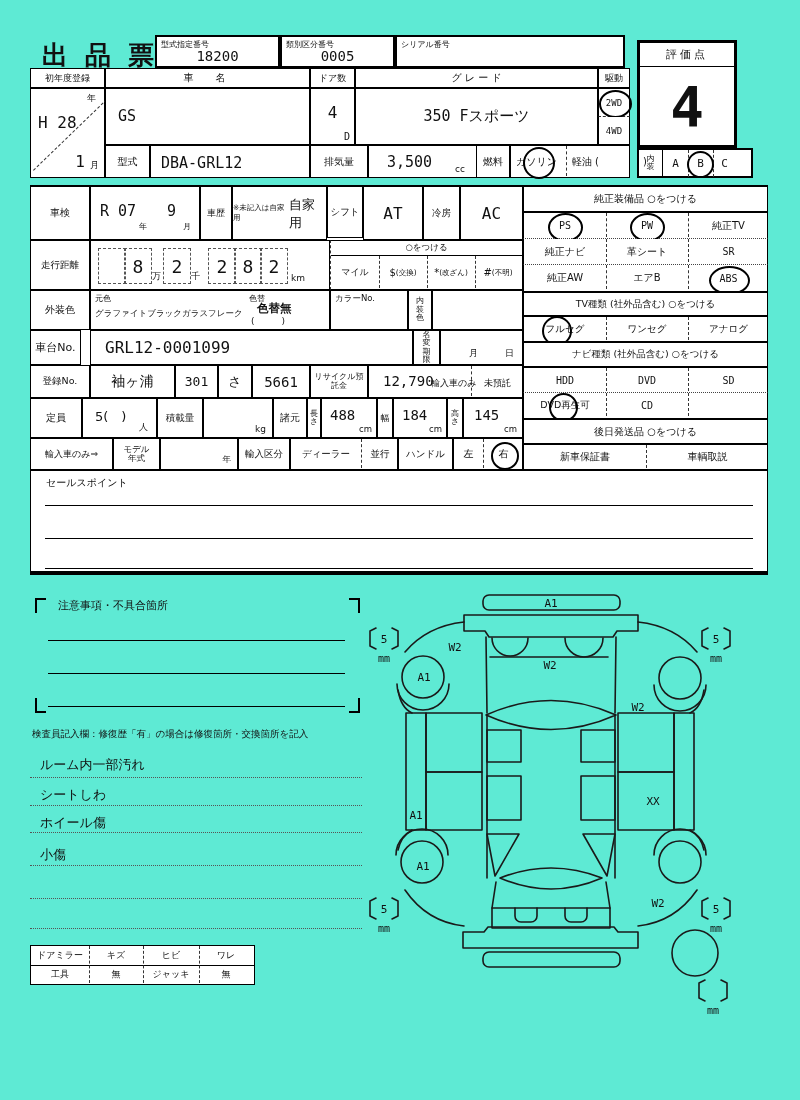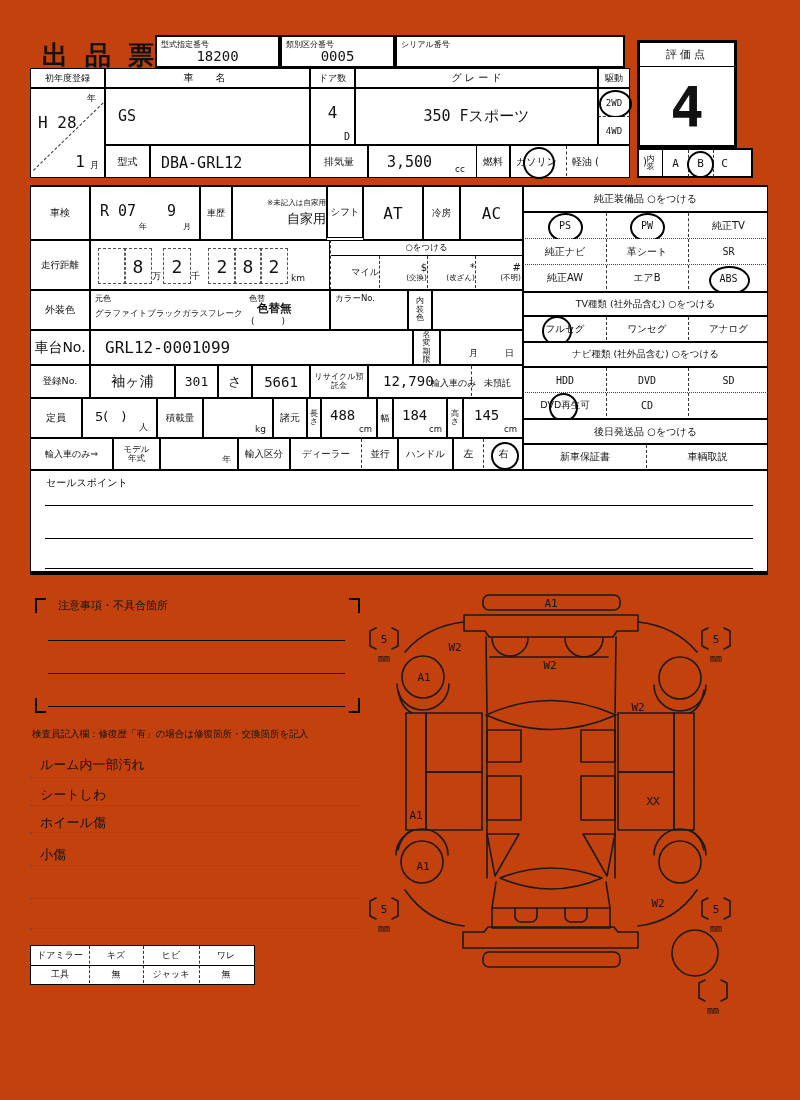--- a/index.html
+++ b/index.html
@@ -1,22 +1,22 @@
 <!DOCTYPE html>
 <html><head>
 <meta charset="utf-8">
 <style>
   html,body{margin:0;padding:0;background:#fff}
-  .page{position:relative;width:800px;height:1100px;background:#c2410c;color:#111;
+  .page{position:relative;width:800px;height:1100px;background:#5eead4;color:#111;
         font-family:"DejaVu Sans","Liberation Sans",sans-serif;overflow:hidden}
   .c{position:absolute;box-sizing:border-box;border:1.5px solid #000;background:#fff}
   .thick{border-width:2.5px}
   .s{position:absolute;box-sizing:border-box}
   .f{display:flex;align-items:center;justify-content:center}
-  .col{display:flex;flex-direction:column;align-items:flex-end;justify-content:center}
+  .col{display:flex;flex-direction:row;align-items:center;justify-content:center}
   .vd{position:absolute;box-sizing:border-box;border-left:1.5px dashed #333;width:0}
   .rule{position:absolute;border-top:1.5px solid #000;height:0}
   .dotline{position:absolute;border-top:1.8px dotted #555;height:0}
   .circ{position:absolute;border:2.3px solid #000;border-radius:50%;background:transparent}
   .dig{position:absolute;width:26px;height:34px;border:1.5px dashed #555;
        font-family:"DejaVu Sans Mono",monospace;font-size:18px;display:flex;align-items:center;justify-content:center}
   .mono{font-family:"DejaVu Sans Mono",monospace}
   .vert{word-break:break-all;line-height:1.05;text-align:center}
   .lab{font-size:9px}
   svg text{font-family:"DejaVu Sans Mono",monospace}
@@ -165,21 +165,21 @@
     <span class="s" style="left:158px;top:2px;font-size:8px">色替</span>
     <span class="s" style="left:166px;top:10px;font-size:11.5px;font-weight:bold">色替無</span>
     <span class="s" style="left:160px;bottom:1px;font-size:9px">(　　　)</span>
   </div>
   <div class="c" style="left:330px;top:290px;width:78px;height:40px">
     <span class="s" style="left:4px;top:2px;font-size:8.5px">カラーNo.</span>
   </div>
   <div class="c f vert" style="left:408px;top:290px;width:24px;height:40px;font-size:8px;padding:0 7px">内装色</div>
   <div class="c" style="left:432px;top:290px;width:91px;height:40px"></div>
 
-  <div class="c f" style="left:30px;top:330px;width:60px;height:35px;font-size:14px">車台No.</div>
+  <div class="c f" style="left:30px;top:330px;width:51px;height:35px;font-size:11px">車台No.</div>
   <div class="c" style="left:90px;top:330px;width:323px;height:35px">
     <span class="s mono" style="left:14px;top:7px;font-size:16px">GRL12-0001099</span>
   </div>
   <div class="c f vert" style="left:413px;top:330px;width:27px;height:35px;font-size:8px;padding:0 5px">名変期限</div>
   <div class="c" style="left:440px;top:330px;width:83px;height:35px">
     <span class="s" style="left:28px;bottom:4px;font-size:9px">月</span>
     <span class="s" style="right:8px;bottom:4px;font-size:9px">日</span>
   </div>
 
   <div class="c f" style="left:30px;top:365px;width:60px;height:33px;font-size:9.5px">登録No.</div>

